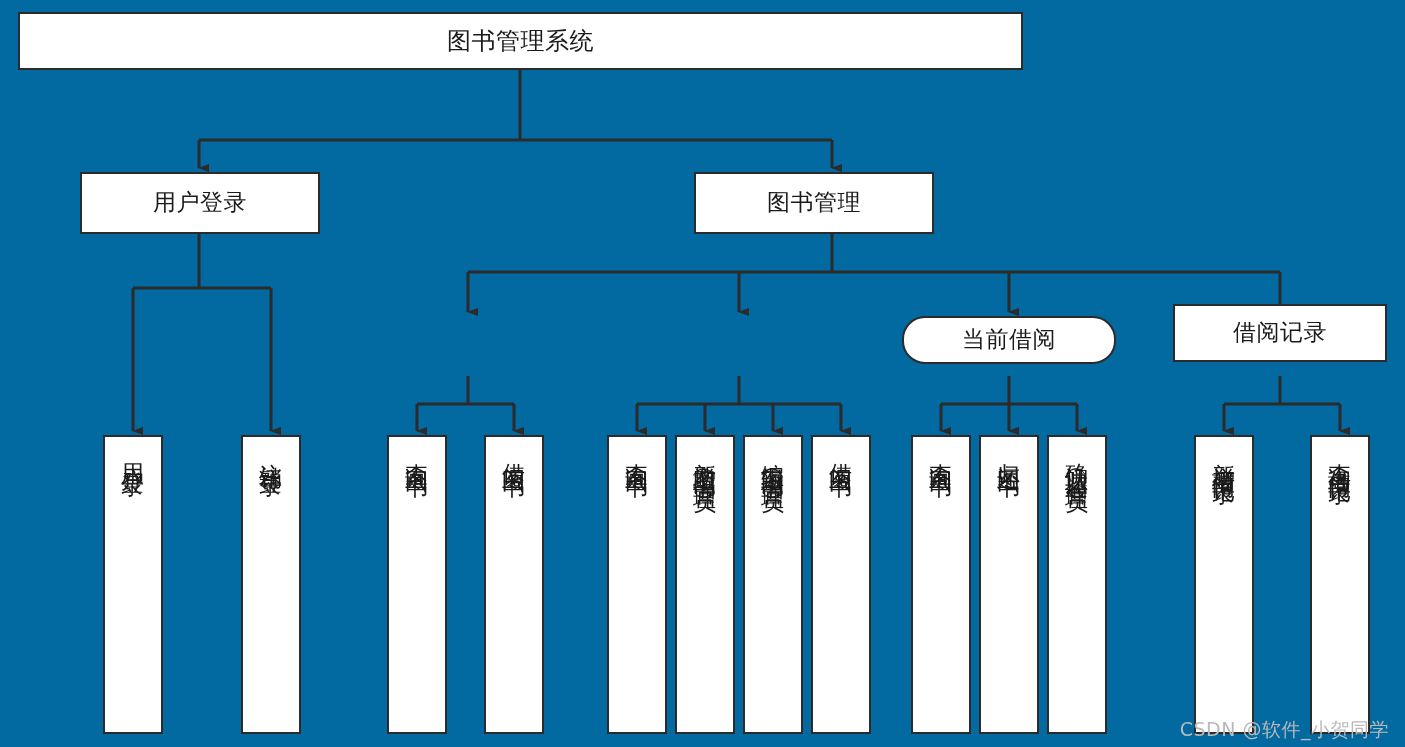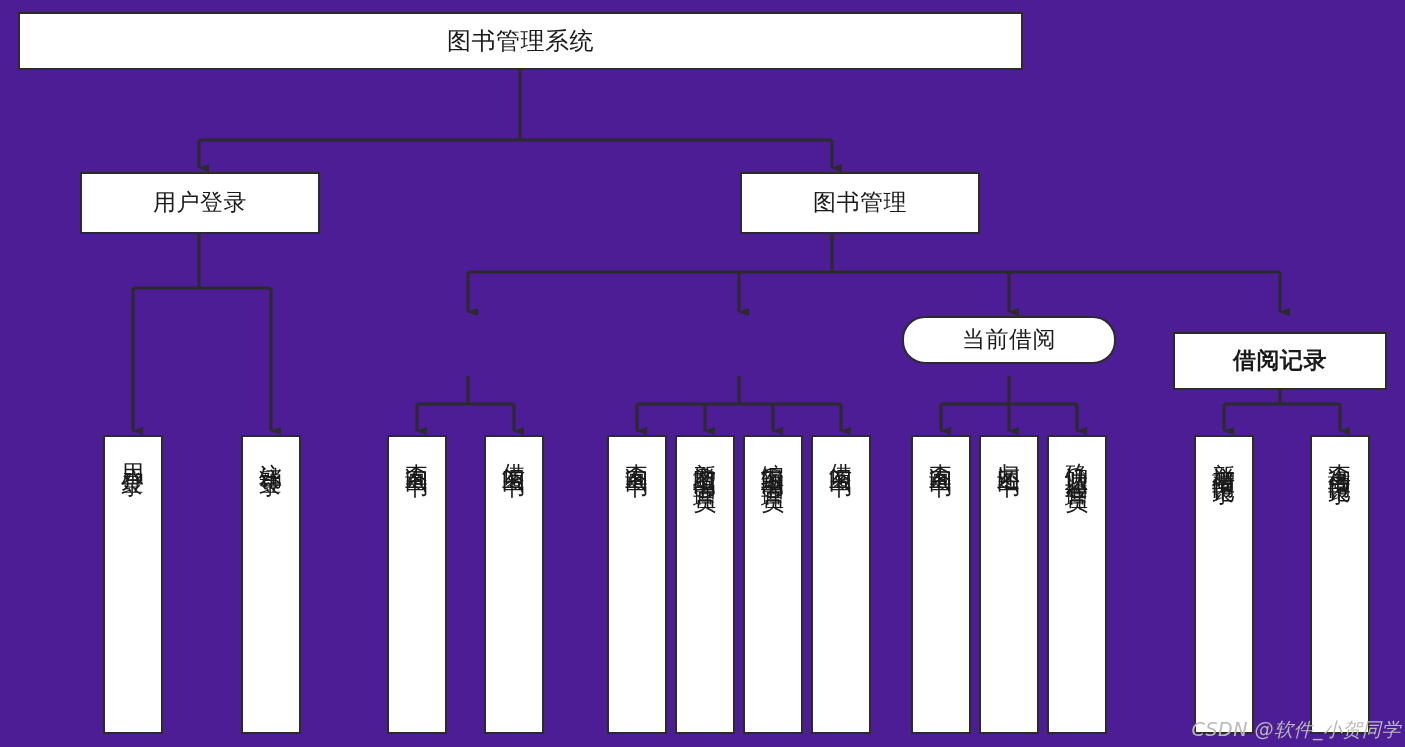--- a/index.html
+++ b/index.html
@@ -8,21 +8,21 @@
     padding: 0;
     background: #ffffff;
   }
   body {
     font-family: "DejaVu Sans", "Liberation Sans", sans-serif;
   }
   #diagram-root {
     position: relative;
     width: 1405px;
     height: 747px;
-    background: #4c1d95;
+    background: #0369a1;
     overflow: hidden;
   }
   #diagram-svg {
     position: absolute;
     left: 0;
     top: 0;
     width: 1405px;
     height: 747px;
   }
   .node {
@@ -60,29 +60,28 @@
     writing-mode: vertical-rl;
     text-orientation: upright;
     font-size: 23px;
     line-height: 1.05;
     letter-spacing: 4px;
     white-space: normal;
     max-height: 100%;
   }
   #watermark {
     position: absolute;
-    right: 4px;
+    right: 16px;
     bottom: 4px;
     font-size: 19px;
     color: #b9b9b9;
     letter-spacing: 0.5px;
     z-index: 5;
     white-space: nowrap;
     pointer-events: none;
-    font-style: italic;
   }
 </style>
 </head>
 <body>
 
 <div id="diagram-root">
 
   <svg id="diagram-svg" viewBox="0 0 1405 747">
     <defs>
       <marker id="arrowhead" markerWidth="9" markerHeight="11" refX="4.5" refY="10" orient="auto-start-reverse" markerUnits="userSpaceOnUse">
@@ -134,28 +133,28 @@
     </g>
   </svg>
 
   <div id="node-root" class="node horiz" style="left:18px; top:12px; width:1005px; height:58px;">
     <span class="node-label">图书管理系统</span>
   </div>
 
   <div class="node horiz" style="left:80px; top:172px; width:240px; height:62px;">
     <span class="node-label">用户登录</span>
   </div>
-  <div class="node horiz" style="left:740px; top:172px; width:240px; height:62px;">
+  <div class="node horiz" style="left:694px; top:172px; width:240px; height:62px;">
     <span class="node-label">图书管理</span>
   </div>
 
   <div class="node horiz" style="left:902px; top:316px; width:214px; height:48px;border-radius:23px;">
     <span class="node-label">当前借阅</span>
   </div>
-  <div class="node horiz" style="left:1173px; top:332px; width:214px; height:58px;font-weight:bold;">
+  <div class="node horiz" style="left:1173px; top:304px; width:214px; height:58px;">
     <span class="node-label">借阅记录</span>
   </div>
 
   <div class="node vert" style="left:103px; top:435px; width:60px; height:299px;">
     <span class="node-label">用户登录</span>
   </div>
   <div class="node vert" style="left:241px; top:435px; width:60px; height:299px;">
     <span class="node-label">注销登录</span>
   </div>
 

